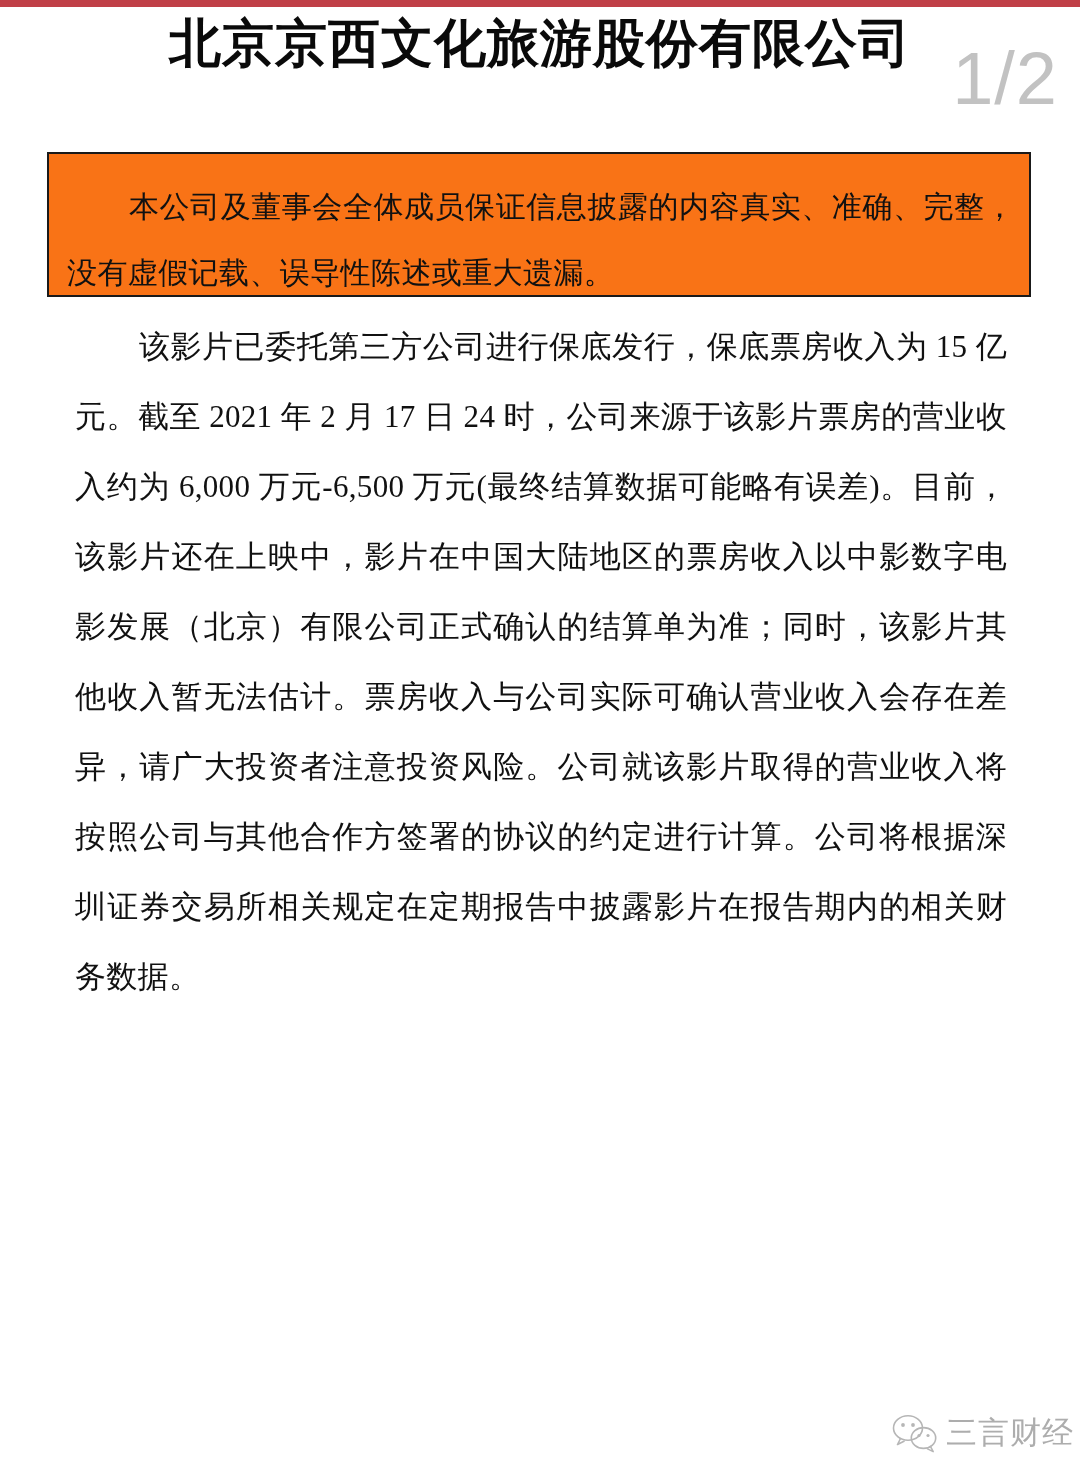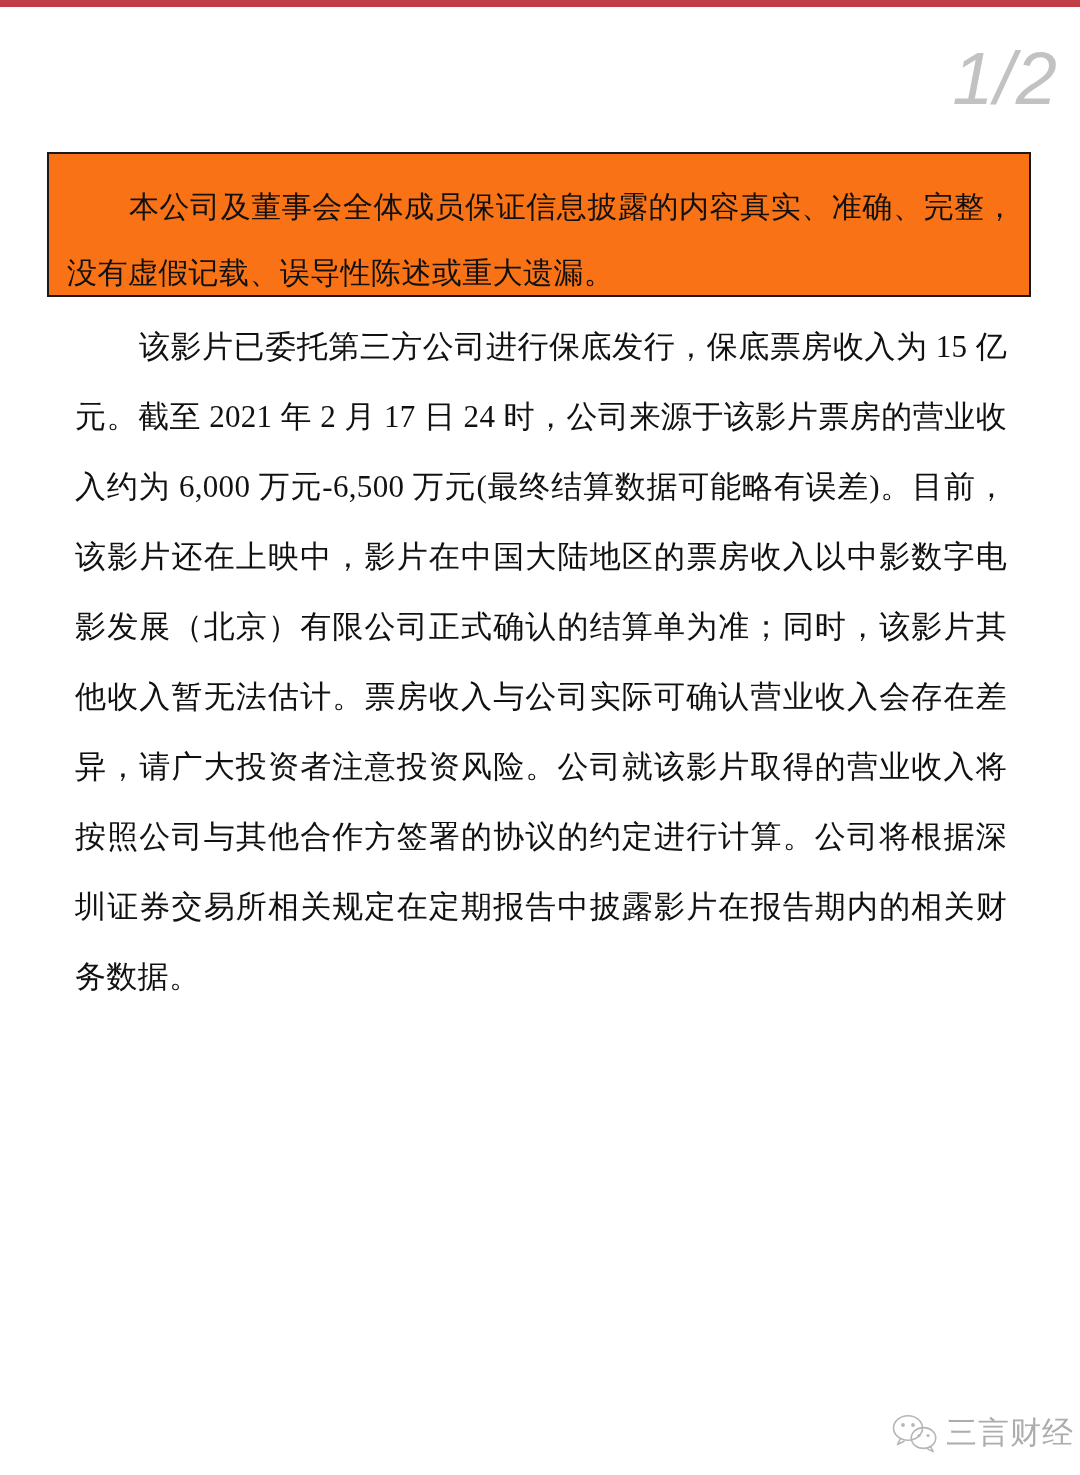--- a/index.html
+++ b/index.html
@@ -32,21 +32,20 @@
     right: 22px;
     top: 42px;
     font-family: "Liberation Sans", "DejaVu Sans", sans-serif;
     font-size: 74px;
     line-height: 74px;
     font-weight: 400;
     color: #c2c2c2;
     letter-spacing: 1px;
     user-select: none;
     z-index: 1;
-    font-style: italic;
   }
 
   
   #doc-header {
     position: absolute;
     left: 0;
     top: 8px;
     width: 1080px;
     text-align: center;
     z-index: 2;
@@ -144,20 +143,21 @@
   }
 </style>
 </head>
 <body>
 
 <div id="top-rule"></div>
 
 <div id="page-indicator">1/2</div>
 
 <div id="doc-header">
+  <div id="company-title">北京京西文化旅游股份有限公司</div>
 </div>
 
 <div id="disclaimer-box">
   <div id="disclaimer-text">本公司及董事会全体成员保证信息披露的内容真实、准确、完整，没有虚假记载、误导性陈述或重大遗漏。</div>
 </div>
 
 <div id="doc-body">
   <p class="body-para">该影片已委托第三方公司进行保底发行，保底票房收入为 15 亿元。截至 2021 年 2 月 17 日 24 时，公司来源于该影片票房的营业收入约为 6,000 万元-6,500 万元(最终结算数据可能略有误差)。目前，该影片还在上映中，影片在中国大陆地区的票房收入以中影数字电影发展（北京）有限公司正式确认的结算单为准；同时，该影片其他收入暂无法估计。票房收入与公司实际可确认营业收入会存在差异，请广大投资者注意投资风险。公司就该影片取得的营业收入将按照公司与其他合作方签署的协议的约定进行计算。公司将根据深圳证券交易所相关规定在定期报告中披露影片在报告期内的相关财务数据。</p>
 </div>
 

